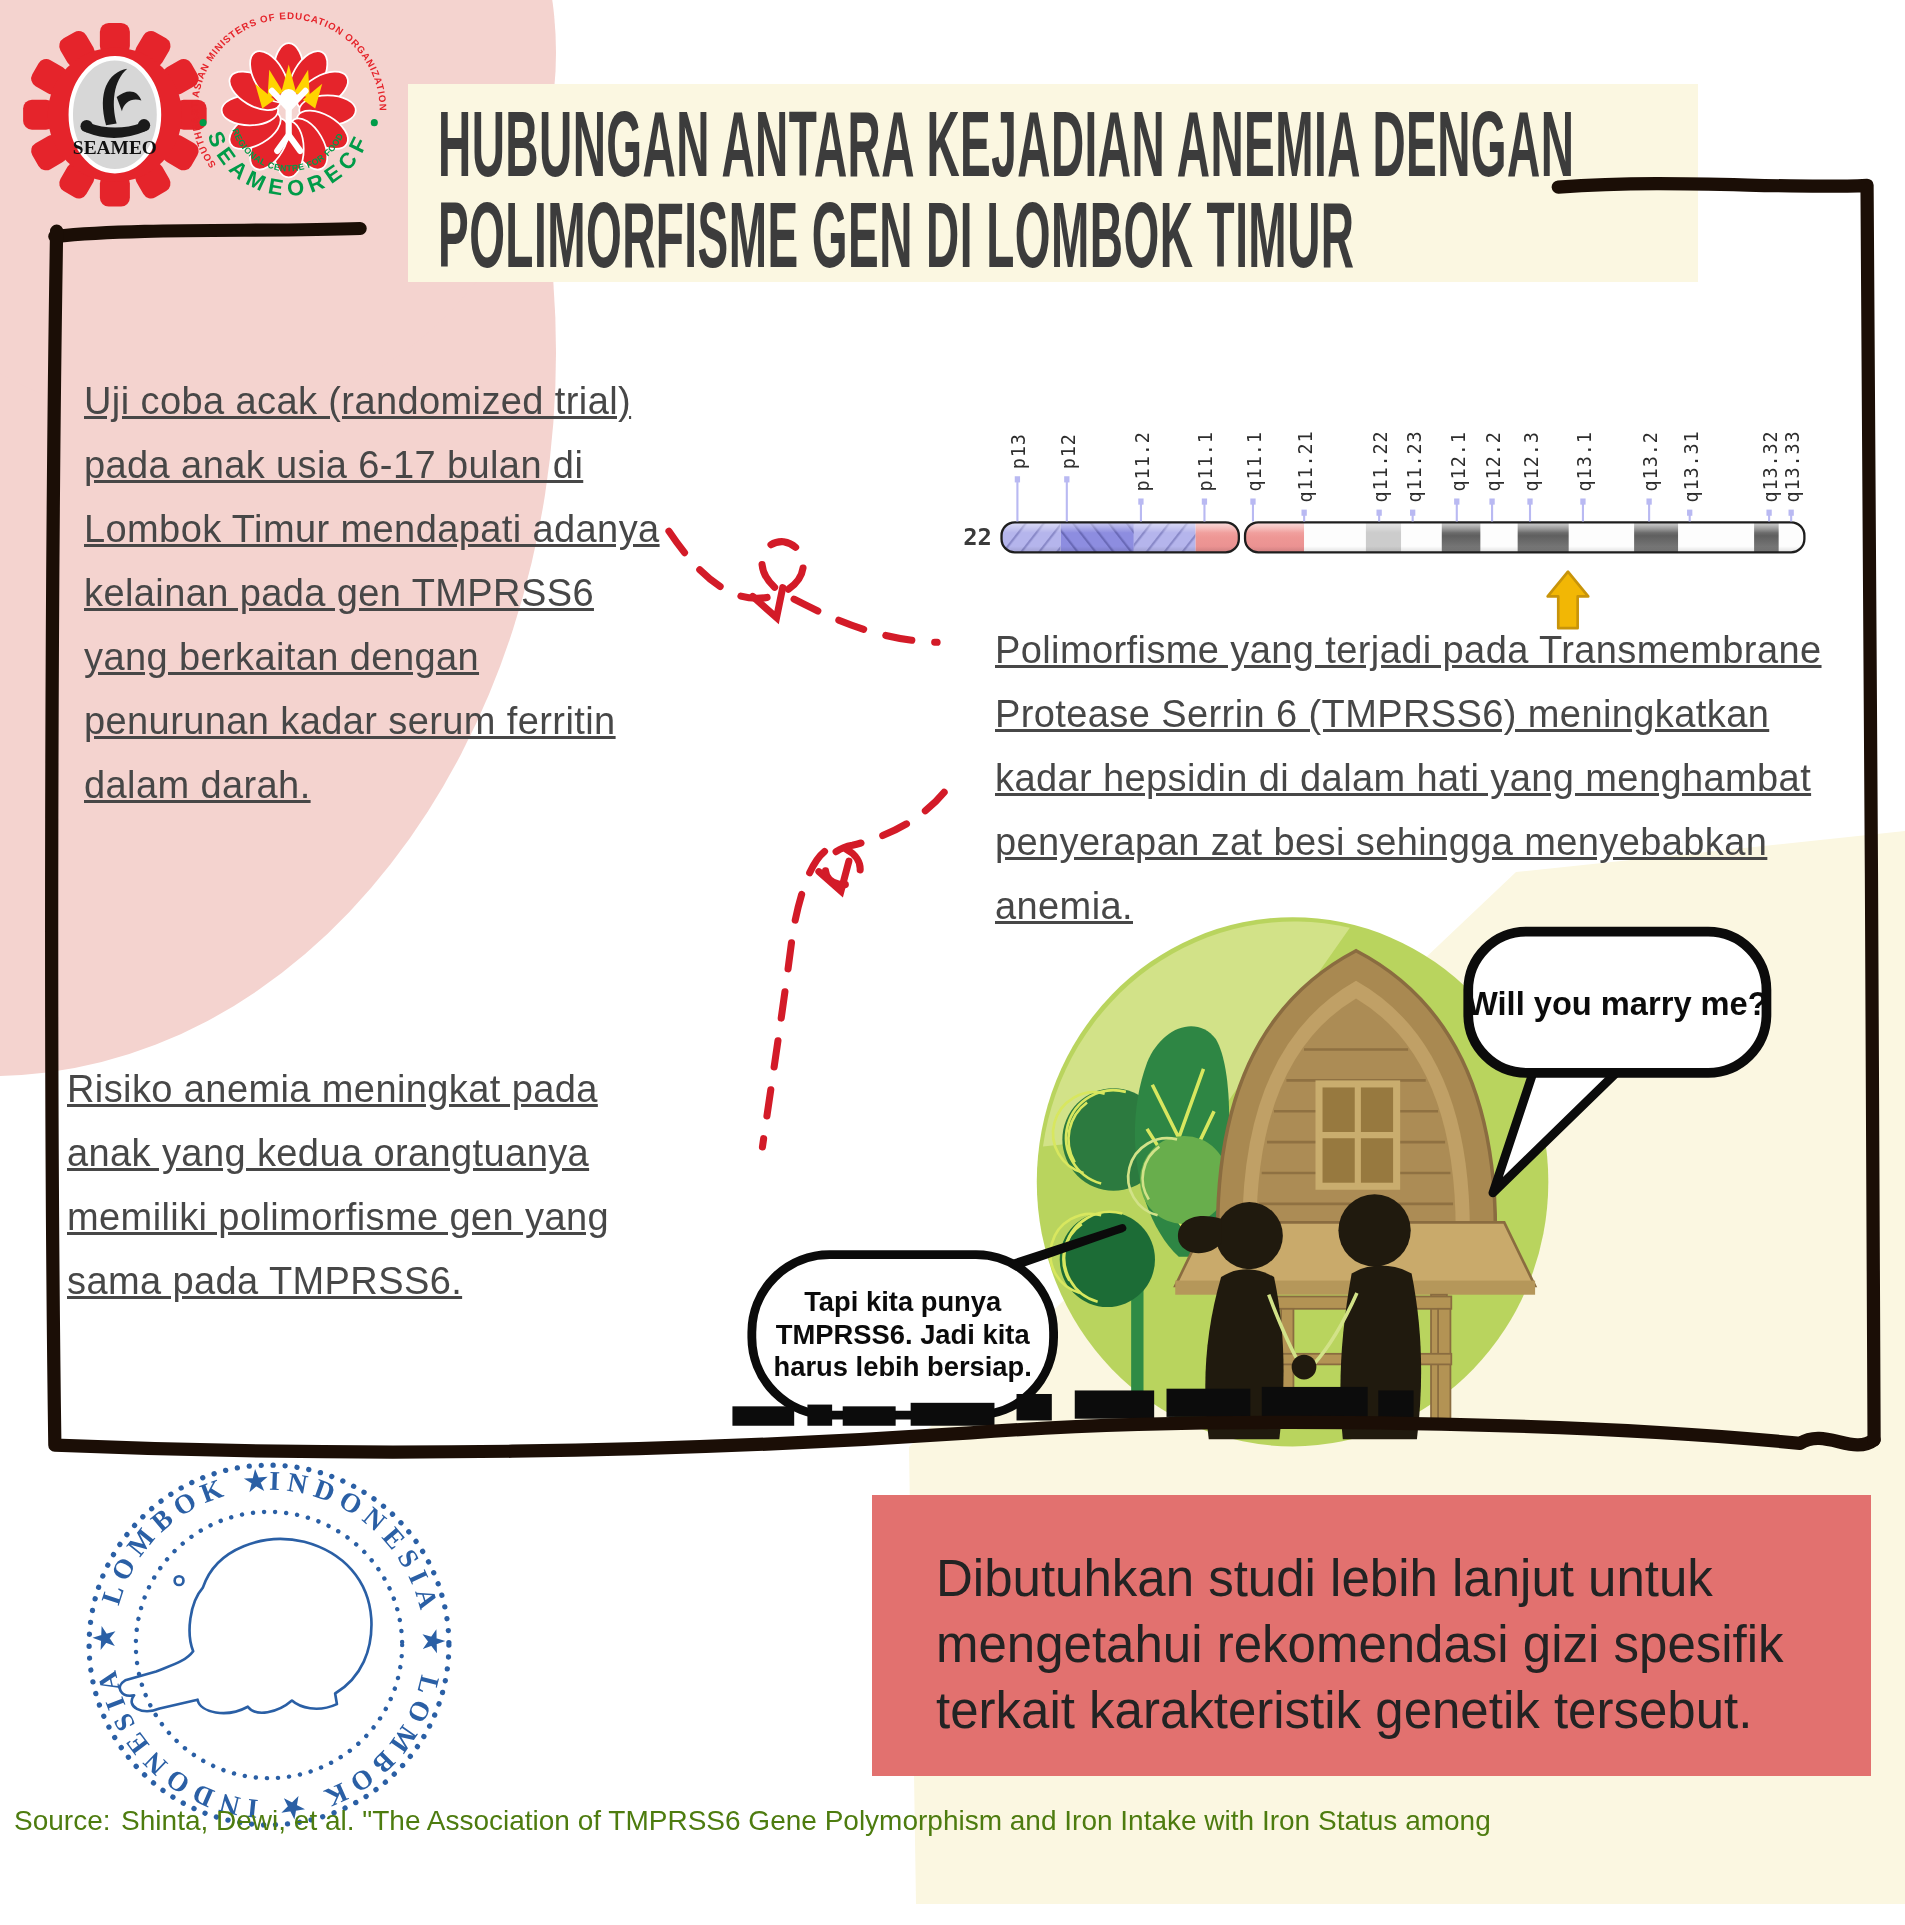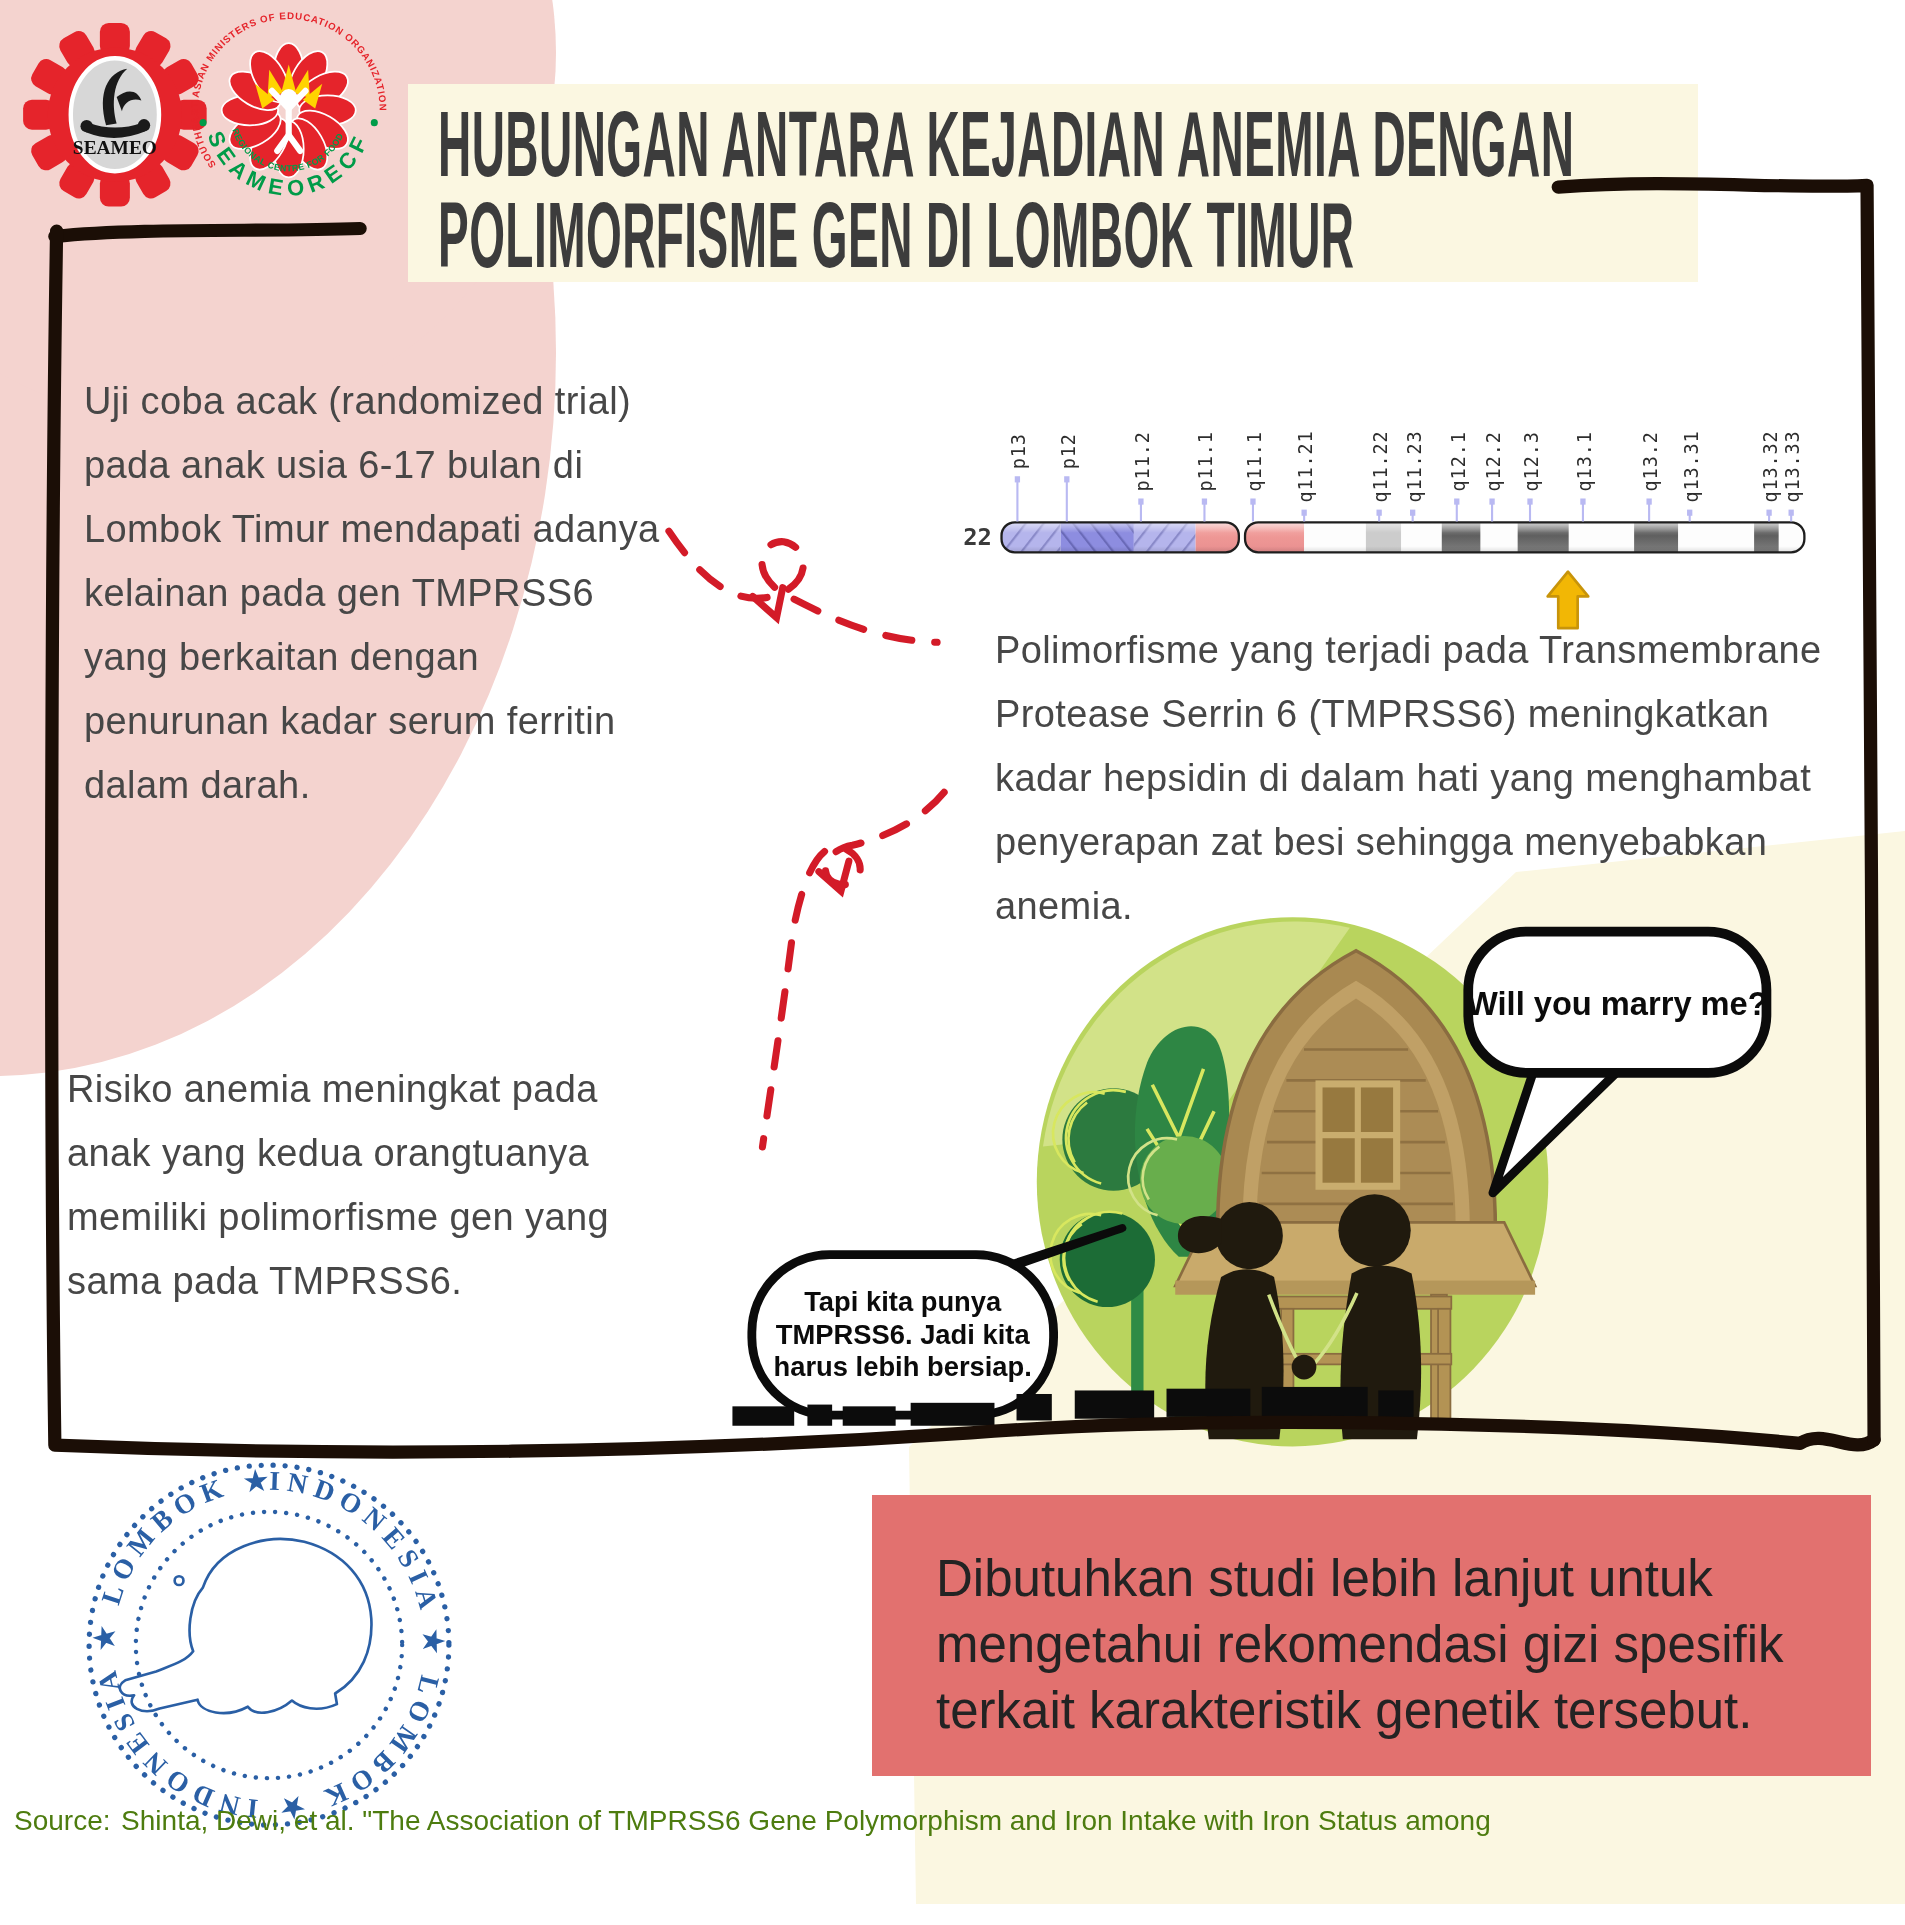--- a/index.html
+++ b/index.html
@@ -10,21 +10,21 @@
   .pink-ellipse{left:-573px;top:-371px;width:1129px;height:1447px;border-radius:50%;}
   .pink-circle{left:-185px;top:-318px;width:741px;height:741px;border-radius:50%;}
   .title-band{left:408px;top:84px;width:1290px;height:198px;}
   .yellow-poly{left:0;top:0;width:1906px;height:1926px;
      clip-path:polygon(1516px 872px,1906px 831px,1906px 1904px,916px 1904px,909px 1447px);}
   
   .title-block{left:438px;top:99px;color:#3c3c3c;font-weight:700;}
   .title-line{display:block;font-size:92px;line-height:91px;letter-spacing:0.9px;
               transform:scaleX(0.50);transform-origin:left center;white-space:nowrap;}
   
-  .para{color:#474747;font-size:38px;line-height:64px;letter-spacing:0.4px;}
+  .para{color:#474747;font-size:38px;line-height:64px;letter-spacing:0.4px;text-decoration:underline;}
   .para-study{left:84px;top:369px;width:587px;}
   .para-mechanism{left:995px;top:618px;width:882px;}
   .para-risk{left:67px;top:1057px;width:600px;}
   
   .conclusion-box{left:872px;top:1495px;width:999px;height:281px;}
   .conclusion-text{left:64px;top:51px;width:865px;color:#232323;font-size:51px;line-height:66px;}
   
   .source{left:14px;top:1803px;color:#4d7c0f;font-size:28px;line-height:35px;}
   .source .indent{margin-left:102px;}
   .source .prefix{margin-right:10.6px;}

